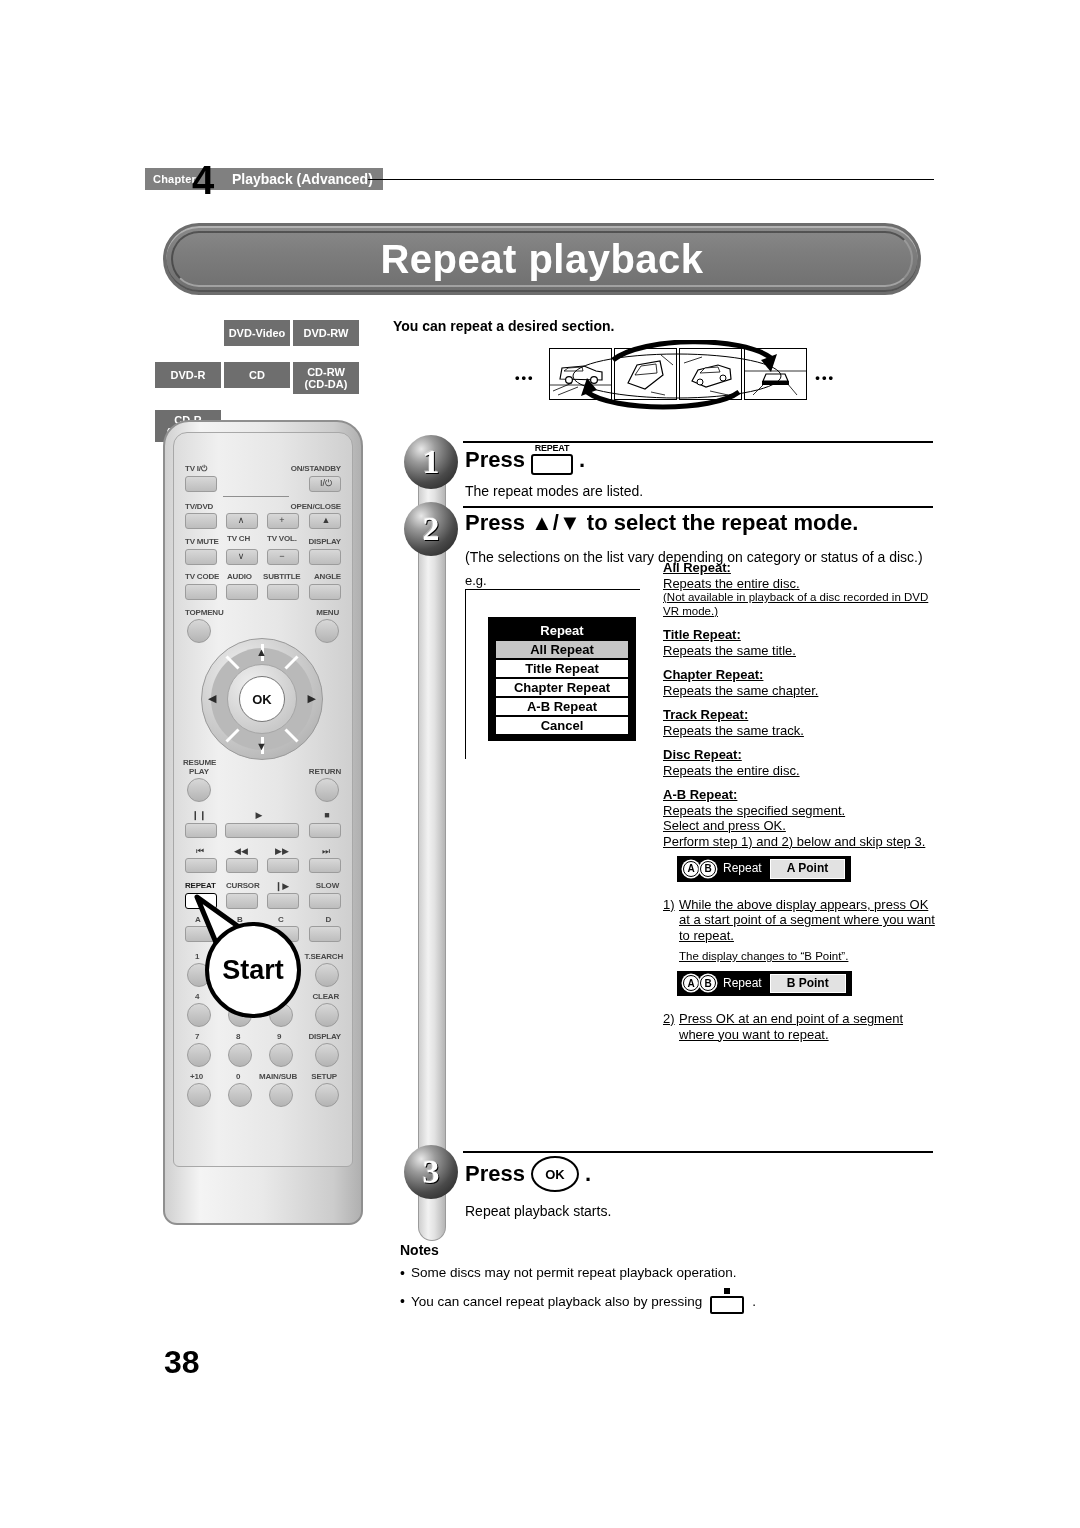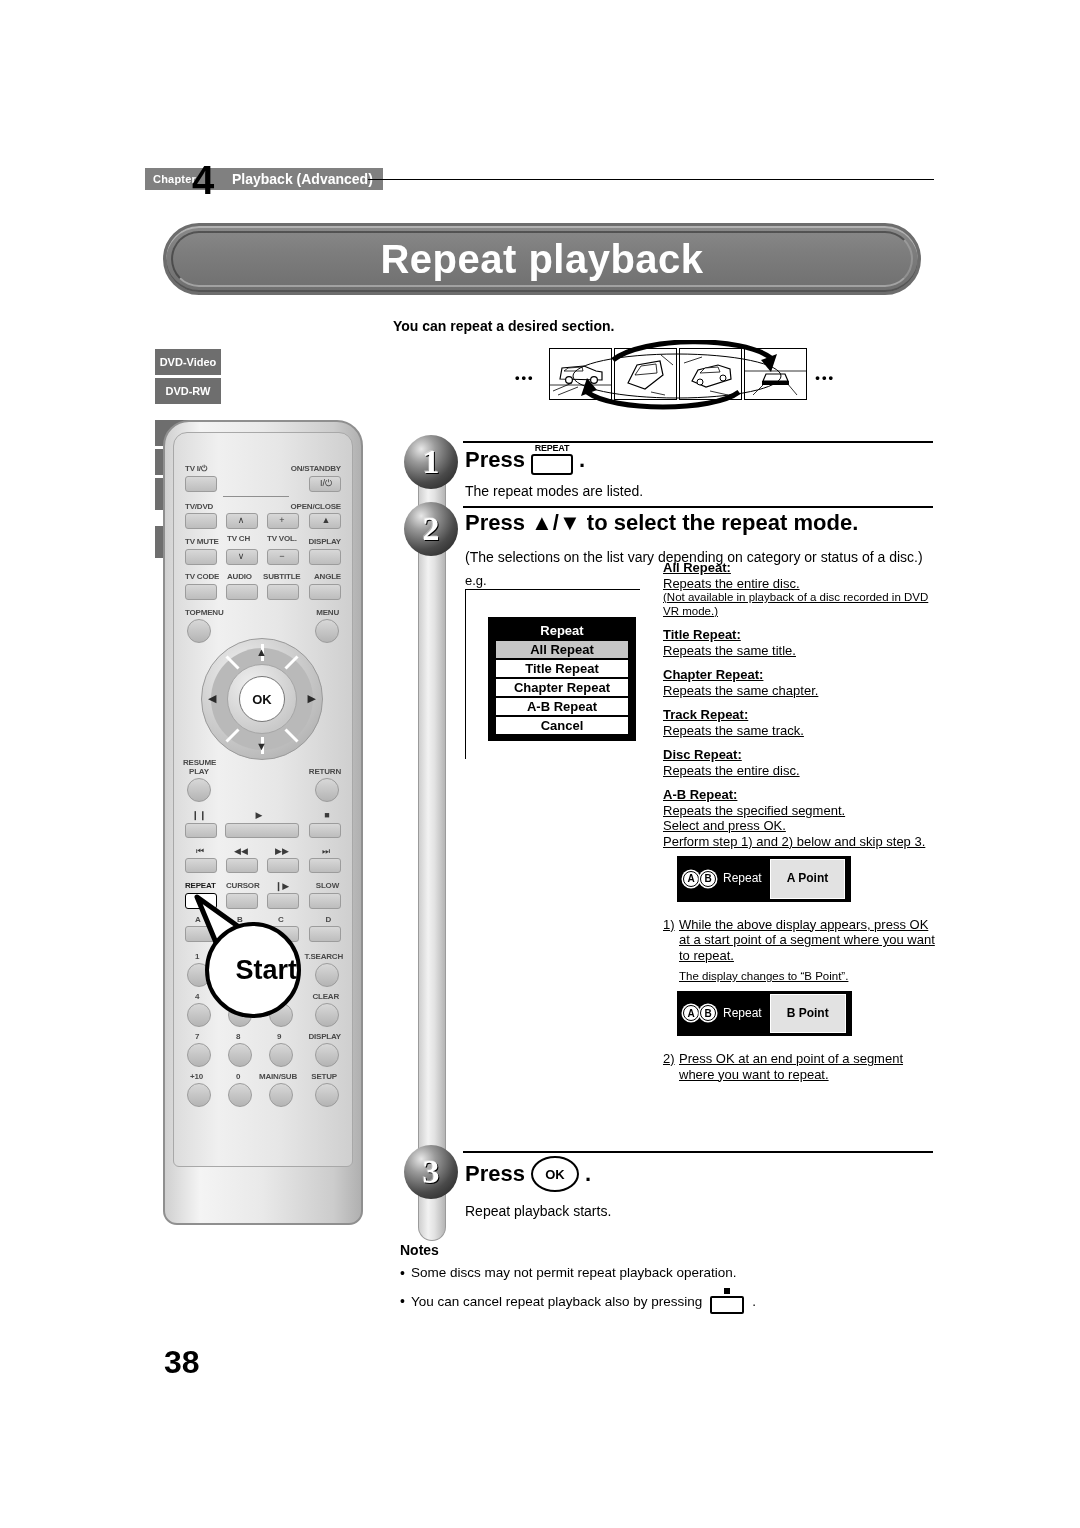--- a/index.html
+++ b/index.html
@@ -102,21 +102,20 @@
   .disc-badges {
     position: absolute;
     left: 155px;
     top: 320px;
     width: 220px;
   }
   .badge-row {
     display: flex;
     gap: 3px;
     margin-bottom: 16px;
-    flex-direction: column;
   }
   .badge {
     background: #6e6e6e;
     color: #ffffff;
     font-size: 11px;
     font-weight: bold;
     text-align: center;
     display: flex;
     flex-direction: column;
     align-items: center;
@@ -354,21 +353,21 @@
   .ab-word {
     color: #ffffff;
     font-size: 12px;
     margin: 0 8px 0 6px;
   }
   .ab-point {
     background: #e2e2e2;
     color: #000;
     font-size: 12px;
     font-weight: bold;
-    padding: 11px 16px;
+    padding: 1px 16px;
     border: 1px solid #fff;
   }
 
   .num-step {
     display: flex;
     margin-top: 8px;
   }
   .num-step .n { width: 16px; flex: 0 0 16px; }
   .num-step .b { flex: 1; }
   .indent-note {
@@ -538,21 +537,21 @@
     position: absolute;
     left: 205px;
     top: 922px;
     width: 88px;
     height: 88px;
     border-radius: 50%;
     background: #ffffff;
     border: 4px solid #000;
     display: flex;
     align-items: center;
-    justify-content: flex-end;
+    justify-content: center;
     z-index: 20;
   }
   .start-callout span {
     font-size: 27px;
     font-weight: bold;
     color: #000;
   }
   .start-tail {
     position: absolute;
     left: 183px;

